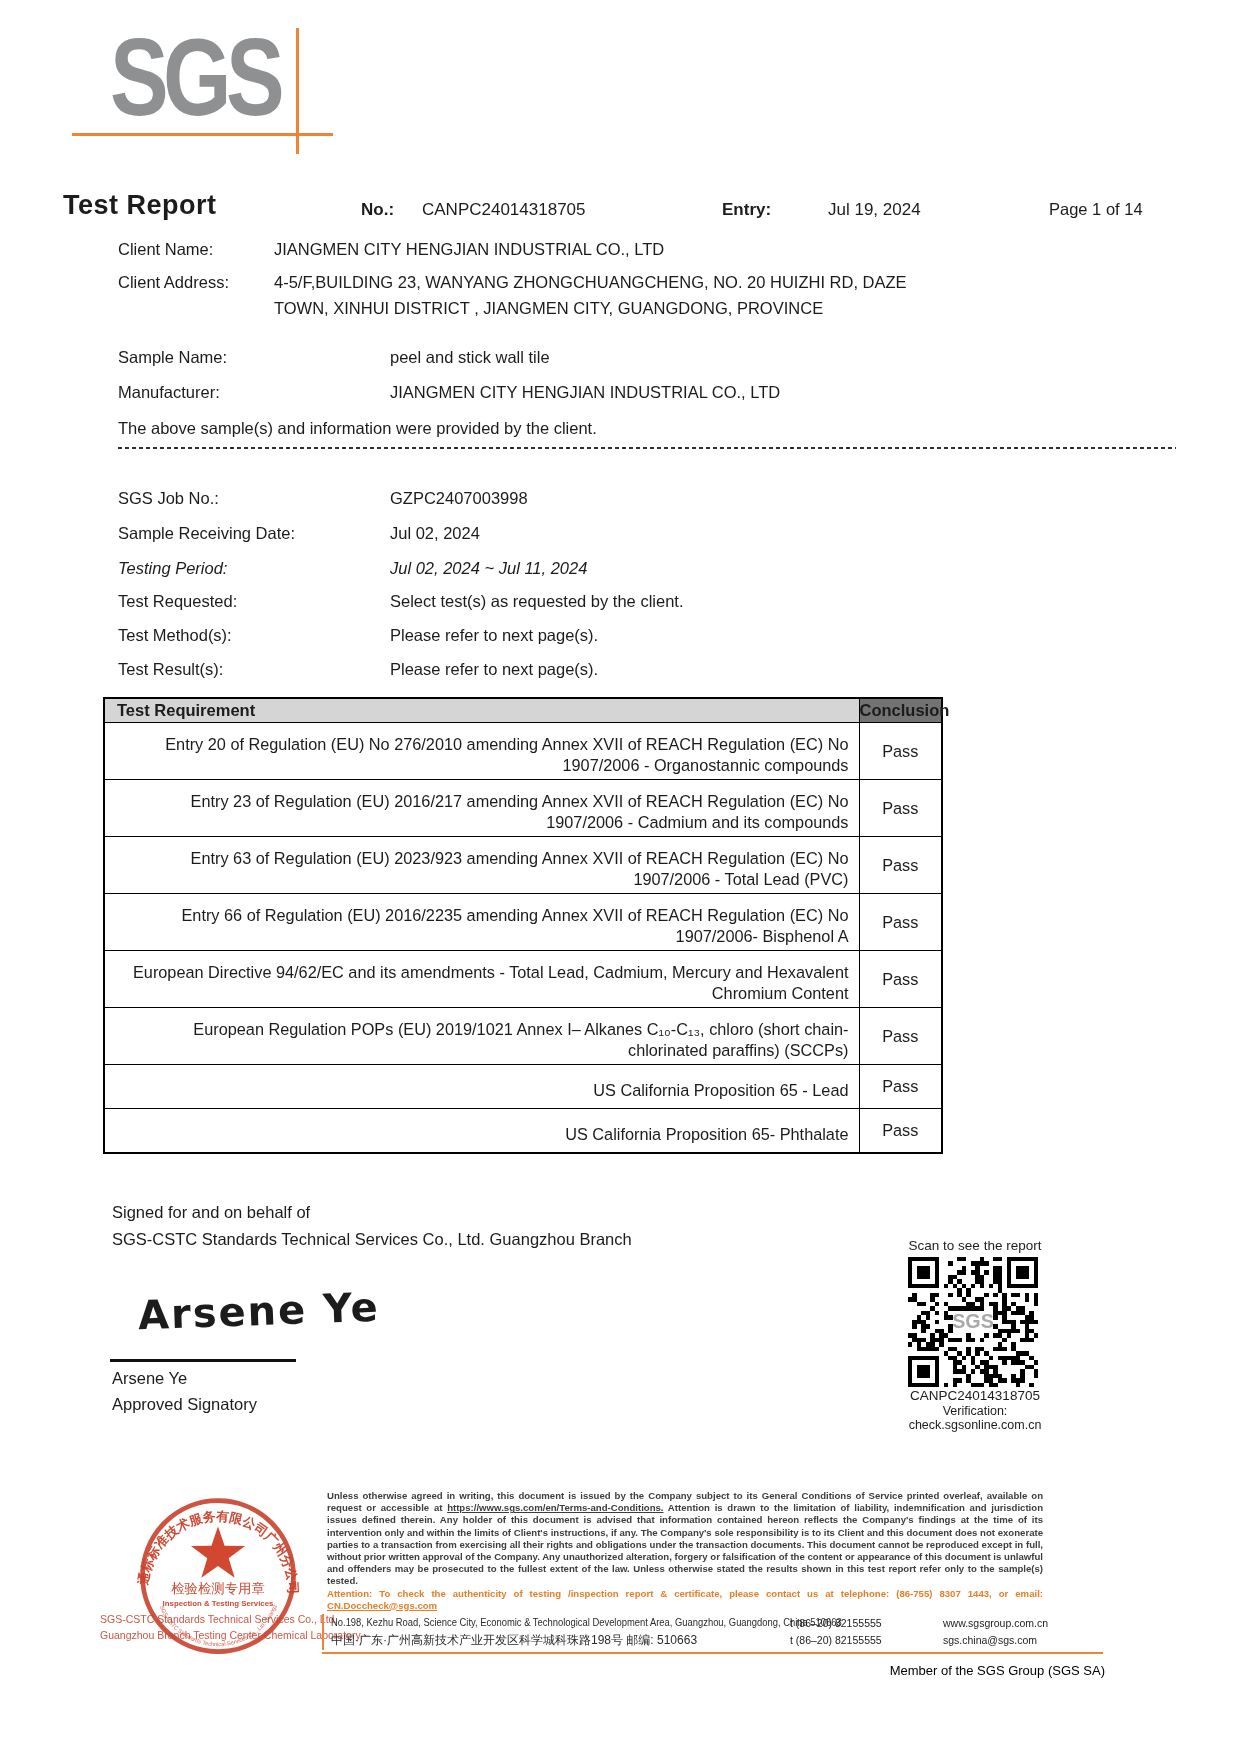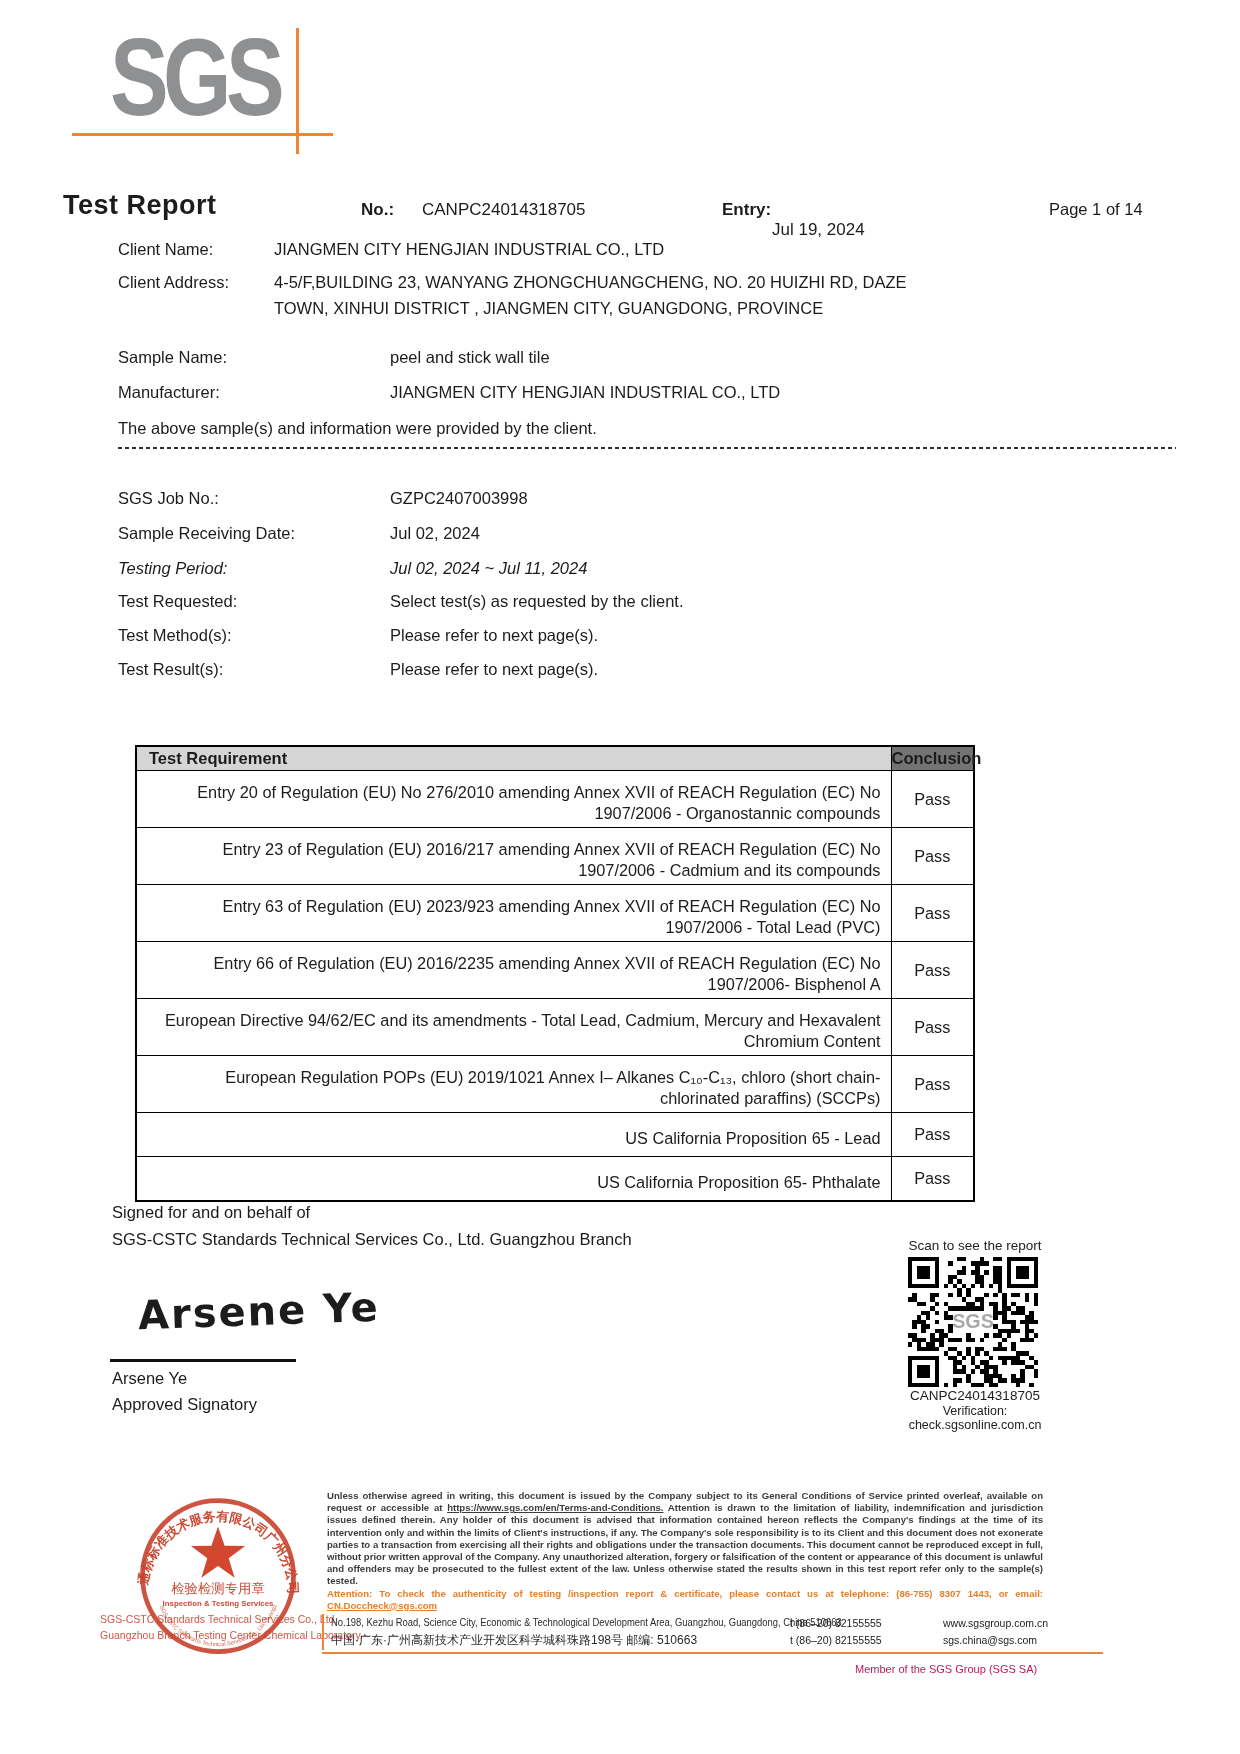--- a/index.html
+++ b/index.html
@@ -10,36 +10,36 @@
   
   .logo-text { position:absolute; left:110px; top:22px; font-size:110px; line-height:110px; font-weight:bold; color:#8e9092; letter-spacing:-7px; transform:scaleX(.80); transform-origin:left top; }
   .logo-hline { position:absolute; left:72px; top:133px; width:261px; height:3px; background:#ee8434; }
   .logo-vline { position:absolute; left:296px; top:28px; width:3px; height:126px; background:#ee8434; }
 
   
   .report-title { position:absolute; left:63px; top:190px; font-size:27px; font-weight:bold; letter-spacing:.5px; }
   .hdr { position:absolute; top:200px; font-size:17px; }
   .hdr.b { font-weight:bold; }
   .no-label { left:361px; } .no-value { left:422px; }
-  .date-label { left:722px; } .date-value { left:772px;margin-top:20px; }
+  .date-label { left:722px; } .date-value { left:828px; }
   .page-label { left:1049px; font-size:16.5px; }
 
   
   .row { position:absolute; left:118px; font-size:16.5px; white-space:nowrap; }
   .row .lbl { display:inline-block; }
   .client-lbl { width:156px; }
   .wide-lbl { width:272px; }
   .addr2 { position:absolute; left:274px; font-size:16.5px; }
 
   .note { position:absolute; left:118px; top:419px; font-size:16.5px; }
   .dashed-sep { position:absolute; left:118px; top:447px; width:1058px; height:2px;
      background:repeating-linear-gradient(90deg,#2e2e2e 0 4px, transparent 4px 7px); }
 
   
-  table.results { position:absolute; left:135px; top:697px; width:840px; border-collapse:collapse; table-layout:fixed; font-size:16.3px;margin-top:48px; }
+  table.results { position:absolute; left:103px; top:697px; width:840px; border-collapse:collapse; table-layout:fixed; font-size:16.3px; }
   table.results th, table.results td { border:1px solid #000; }
   table.results { border:2px solid #000; }
   th.req-h { width:755px; background:#d5d5d5; text-align:left; padding:2px 4px 2px 12px; font-size:16.5px; height:22px; }
   th.con-h { background:#737373; text-align:center; font-size:16.5px; }
   td.req { padding:11px 10px 3px 12px; line-height:21px; vertical-align:middle;text-align:right; }
   td.con { text-align:center; vertical-align:middle; }
   tr.r2 { height:50px; } tr.r1 { height:44px; }
 
   
   .signed1 { position:absolute; left:112px; top:1203px; font-size:16.5px; }
@@ -67,21 +67,21 @@
   .stamp-svg { position:absolute; left:132px; top:1492px; width:172px; height:172px; }
 
   .f-vline { position:absolute; left:322px; top:1614px; width:2px; height:36px; background:#ee8434; }
   .f-hline { position:absolute; left:322px; top:1652px; width:781px; height:2px; background:#ee8434; }
   .addr-en { position:absolute; left:331px; top:1617px; width:450px; font-size:10px; color:#2a2a2a; transform:scaleX(.94); transform-origin:left top; white-space:nowrap; }
   .addr-cn { position:absolute; left:331px; top:1632px; width:450px; font-size:12px; color:#2a2a2a; white-space:nowrap; }
   .tel1 { position:absolute; left:790px; top:1617px; font-size:10.5px; }
   .tel2 { position:absolute; left:790px; top:1634px; font-size:10.5px; }
   .web  { position:absolute; left:943px; top:1617px; font-size:10.5px; }
   .mail2{ position:absolute; left:943px; top:1634px; font-size:10.5px; }
-  .member { position:absolute; left:855px; top:1663px; width:250px; font-size:11px; color:#be185d; }
+  .member { position:absolute; left:855px; top:1663px; width:250px; text-align:right; font-size:13px; color:#000000; }
 </style>
 </head>
 <body>
 
 <div class="page">
 
   <div class="logo-text">SGS</div>
   <div class="logo-hline"></div>
   <div class="logo-vline"></div>
 

